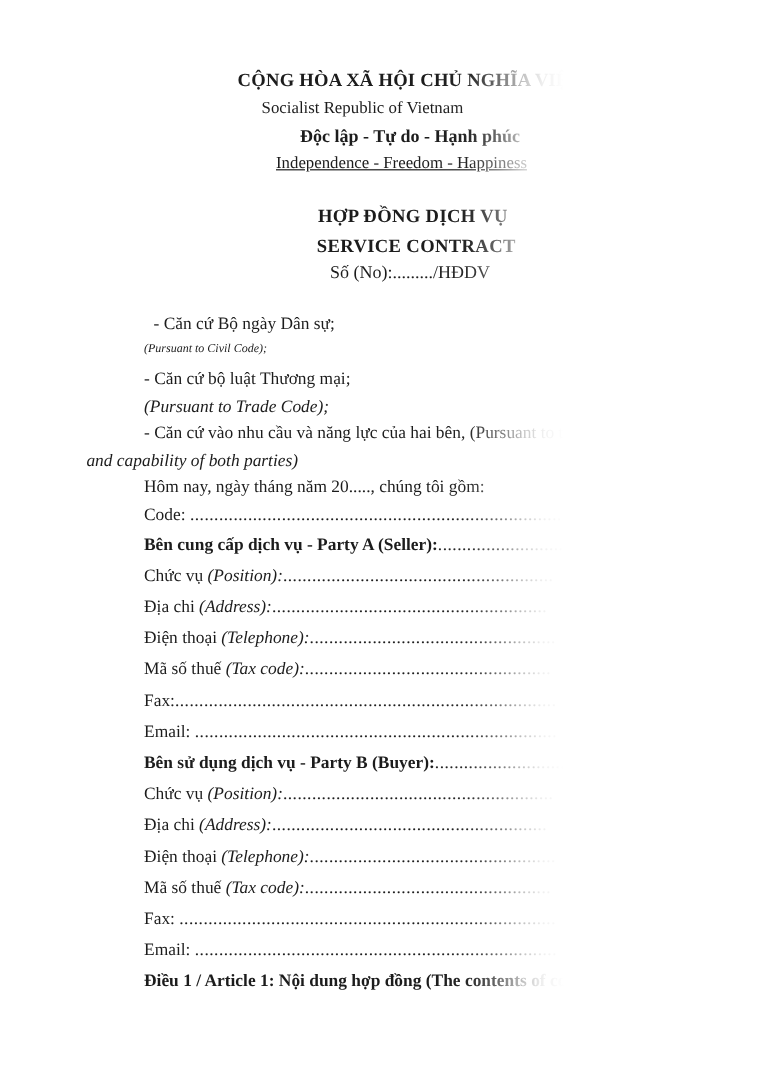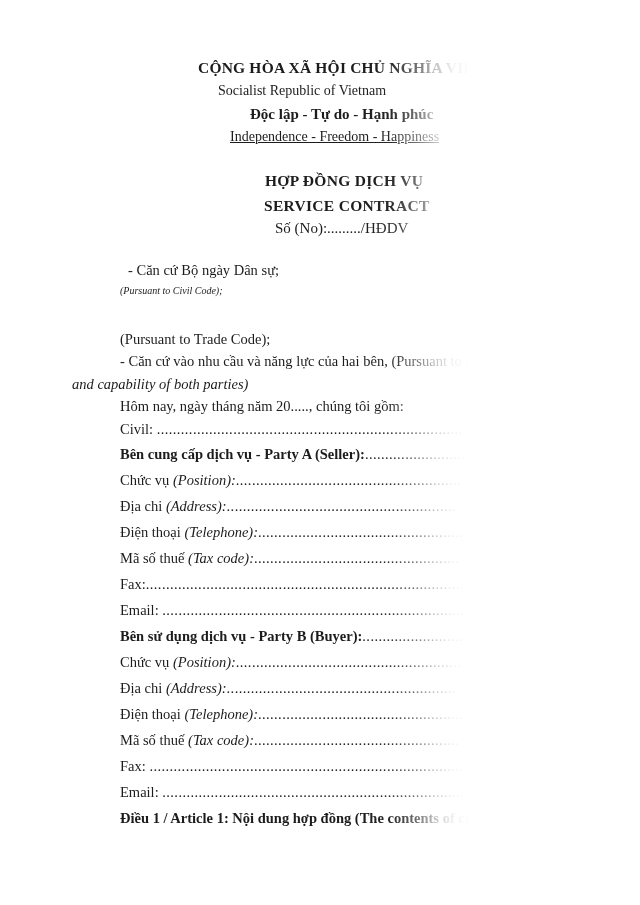--- a/index.html
+++ b/index.html
@@ -85,21 +85,21 @@
 
   
   .t1 { left: 265px; top: 173px; font-size: 15.5px; font-weight: 700; letter-spacing: 0.3px; }
   .t2 { left: 264px; top: 198px; font-size: 15.5px; font-weight: 700; letter-spacing: 0.3px; }
   .t3 { left: 275px; top: 221px; font-size: 15px; }
 
   
   .p1 { left: 128px; top: 263px; font-size: 14.5px; }
   .p2 { left: 120px; top: 286px; font-size: 10px; font-style: italic; }
   .p3 { left: 120px; top: 309px; font-size: 14.5px; }
-  .p4 { left: 120px; top: 332px; font-size: 14.5px; }
+  .p4 { left: 120px; top: 332px; font-size: 14.5px; font-style: italic; }
   .p5 { left: 120px; top: 354px; font-size: 14.5px; }
   .p6 { left: 72px;  top: 377px; font-size: 14.5px; font-style: italic; }
   .p7 { left: 120px; top: 399px; font-size: 14.5px; }
 
   
   .f { font-size: 14.5px; left: 120px; }
 
   .r-date { top: 422px; }
   .r-a0 { top: 447px; }
   .r-a1 { top: 473px; }
@@ -161,27 +161,28 @@
     <div class="line hd2">Socialist Republic of Vietnam</div>
     <div class="line hd3">Độc lập - Tự do - Hạnh phúc</div>
     <div class="line hd4 u">Independence - Freedom - Happiness</div>
 
     <div class="line t1">HỢP ĐỒNG DỊCH VỤ</div>
     <div class="line t2">SERVICE CONTRACT</div>
     <div class="line t3">Số (No):........./HĐDV</div>
 
     <div class="line p1">- Căn cứ Bộ ngày Dân sự;</div>
     <div class="line p2">(Pursuant to Civil Code);</div>
+    <div class="line p3">- Căn cứ bộ luật Thương mại;</div>
     <div class="line p4">(Pursuant to Trade Code);</div>
     <div class="line p5">- Căn cứ vào nhu cầu và năng lực của hai bên, (Pursuant to the demand</div>
     <div class="line p6">and capability of both parties)</div>
     <div class="line p7">Hôm nay, ngày tháng năm 20....., chúng tôi gồm:</div>
 
     <div class="line f r-date">
-      <span>Civil:</span>
+      <span>Code:</span>
       <span class="dots">................................................................................</span>
     </div>
 
     <div class="line f r-a0">
       <span class="b">Bên cung cấp dịch vụ - Party A (Seller):</span><span class="dots">..............................</span>
     </div>
 
     <div class="line f r-a1">
       <span>Chức vụ </span><span class="i">(Position):</span><span class="dots">........................................................</span>
     </div>

